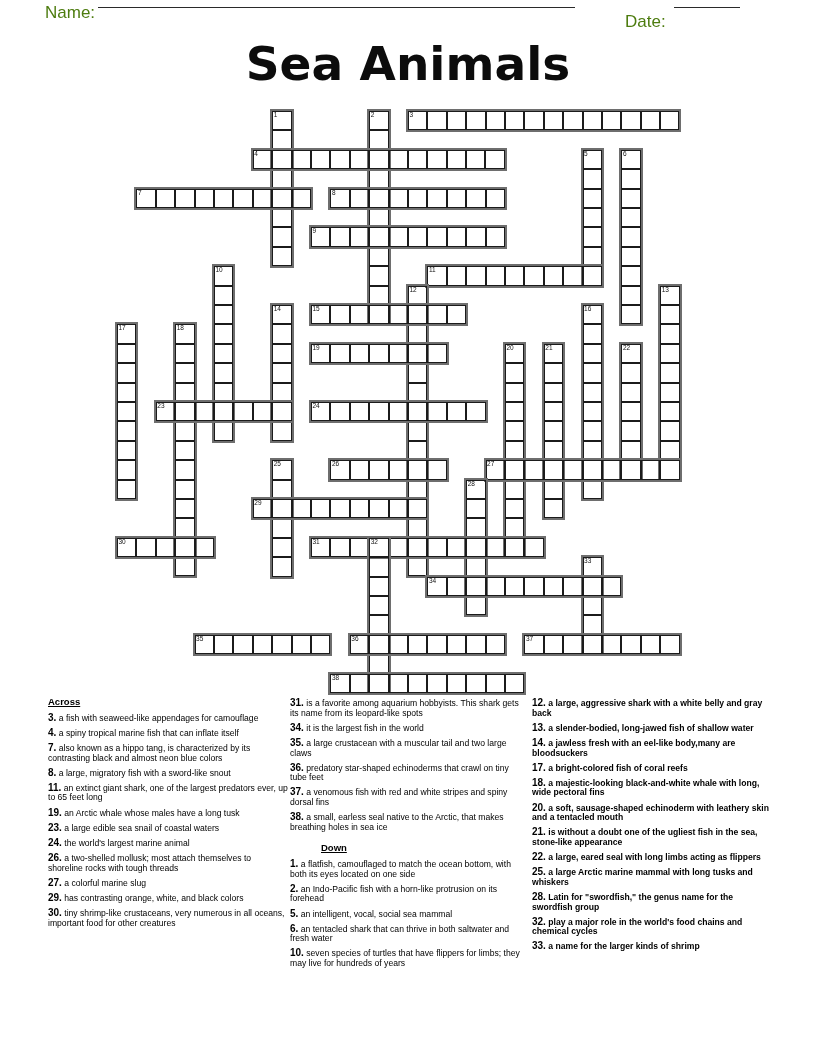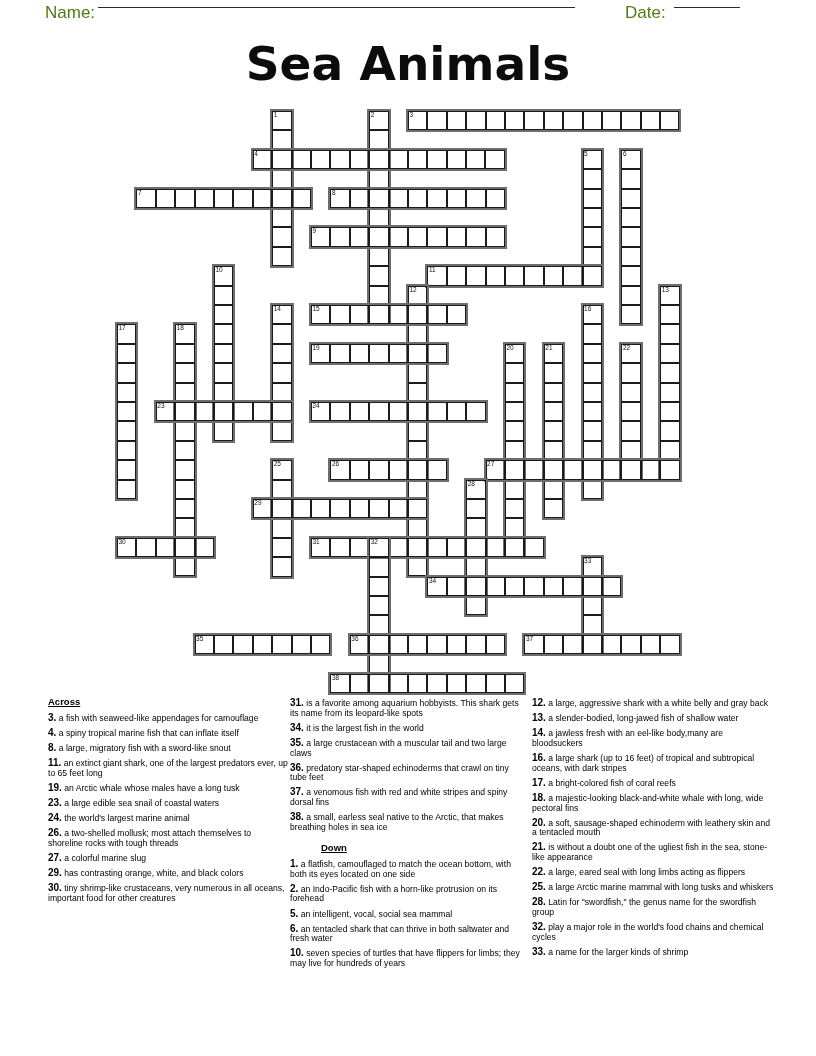--- a/index.html
+++ b/index.html
@@ -29,21 +29,21 @@
             margin:0 0 4px 0;}
   .cluehead.downhead{margin-top:11px;padding-left:31px;}
   p.clue{margin:0 0 3.5px 0;}
   p.clue b{font-size:10px;}
 </style>
 </head>
 <body>
 
 <span class="hdr-label" style="left:45px;top:3px;">Name:</span>
 <div class="hline" style="left:98px;top:6px;width:477px;"></div>
-<span class="hdr-label" style="left:625px;top:3px;">Date:</span>
+<span class="hdr-label" style="left:625px;top:12px;">Date:</span>
 <div class="hline" style="left:674px;top:6px;width:66px;"></div>
 
 <div class="title">Sea Animals</div>
 
 <div class="grid">
     <div class="word down" style="left: 153.2px; top: -2px;">
       <div class="cell"></div>
       <div class="cell"></div>
       <div class="cell"></div>
       <div class="cell"></div>
@@ -496,20 +496,21 @@
       <div class="cell"></div>
       <div class="cell"></div>
       <span class="wnum">38</span>
     </div>
   </div>
 
 <div class="cluecol" style="left:48px;width:240px;">
     <div class="cluehead">Across</div>
     <p class="clue"><b>3.</b> <span>a fish with seaweed-like appendages for camouflage</span></p>
     <p class="clue"><b>4.</b> <span>a spiny tropical marine fish that can inflate itself</span></p>
+    <p class="clue"><b>7.</b> <span>also known as a hippo tang, is characterized by its contrasting black and almost neon blue colors</span></p>
     <p class="clue"><b>8.</b> <span>a large, migratory fish with a sword-like snout</span></p>
     <p class="clue"><b>11.</b> <span>an extinct giant shark, one of the largest predators ever, up to 65 feet long</span></p>
     <p class="clue"><b>19.</b> <span>an Arctic whale whose males have a long tusk</span></p>
     <p class="clue"><b>23.</b> <span>a large edible sea snail of coastal waters</span></p>
     <p class="clue"><b>24.</b> <span>the world's largest marine animal</span></p>
     <p class="clue"><b>26.</b> <span>a two-shelled mollusk; most attach themselves to shoreline rocks with tough threads</span></p>
     <p class="clue"><b>27.</b> <span>a colorful marine slug</span></p>
     <p class="clue"><b>29.</b> <span>has contrasting orange, white, and black colors</span></p>
     <p class="clue"><b>30.</b> <span>tiny shrimp-like crustaceans, very numerous in all oceans, important food for other creatures</span></p>
   </div>
@@ -520,25 +521,24 @@
     <p class="clue"><b>36.</b> <span>predatory star-shaped echinoderms that crawl on tiny tube feet</span></p>
     <p class="clue"><b>37.</b> <span>a venomous fish with red and white stripes and spiny dorsal fins</span></p>
     <p class="clue"><b>38.</b> <span>a small, earless seal native to the Arctic, that makes breathing holes in sea ice</span></p>
     <div class="cluehead downhead">Down</div>
     <p class="clue"><b>1.</b> <span>a flatfish, camouflaged to match the ocean bottom, with both its eyes located on one side</span></p>
     <p class="clue"><b>2.</b> <span>an Indo-Pacific fish with a horn-like protrusion on its forehead</span></p>
     <p class="clue"><b>5.</b> <span>an intelligent, vocal, social sea mammal</span></p>
     <p class="clue"><b>6.</b> <span>an tentacled shark that can thrive in both saltwater and fresh water</span></p>
     <p class="clue"><b>10.</b> <span>seven species of turtles that have flippers for limbs; they may live for hundreds of years</span></p>
   </div>
-<div class="cluecol" style="left:532px;width:243px;">
+<div class="cluecol" style="left:532px;width:243px;font-weight:bold;">
     <p class="clue"><b>12.</b> <span>a large, aggressive shark with a white belly and gray back</span></p>
     <p class="clue"><b>13.</b> <span>a slender-bodied, long-jawed fish of shallow water</span></p>
     <p class="clue"><b>14.</b> <span>a jawless fresh with an eel-like body,many are bloodsuckers</span></p>
-    <p class="clue"><b>16.</b> <span>a large shark (up to 16 feet) of tropical and subtropical oceans, with dark stripes</span></p>
     <p class="clue"><b>17.</b> <span>a bright-colored fish of coral reefs</span></p>
     <p class="clue"><b>18.</b> <span>a majestic-looking black-and-white whale with long, wide pectoral fins</span></p>
     <p class="clue"><b>20.</b> <span>a soft, sausage-shaped echinoderm with leathery skin and a tentacled mouth</span></p>
     <p class="clue"><b>21.</b> <span>is without a doubt one of the ugliest fish in the sea, stone-like appearance</span></p>
     <p class="clue"><b>22.</b> <span>a large, eared seal with long limbs acting as flippers</span></p>
     <p class="clue"><b>25.</b> <span>a large Arctic marine mammal with long tusks and whiskers</span></p>
     <p class="clue"><b>28.</b> <span>Latin for "swordfish," the genus name for the swordfish group</span></p>
     <p class="clue"><b>32.</b> <span>play a major role in the world's food chains and chemical cycles</span></p>
     <p class="clue"><b>33.</b> <span>a name for the larger kinds of shrimp</span></p>
   </div>

